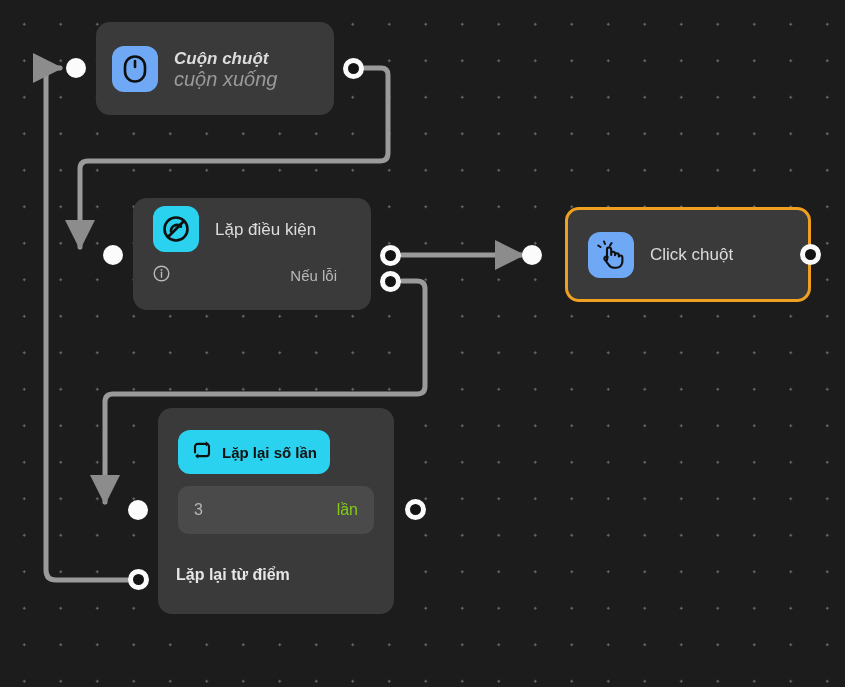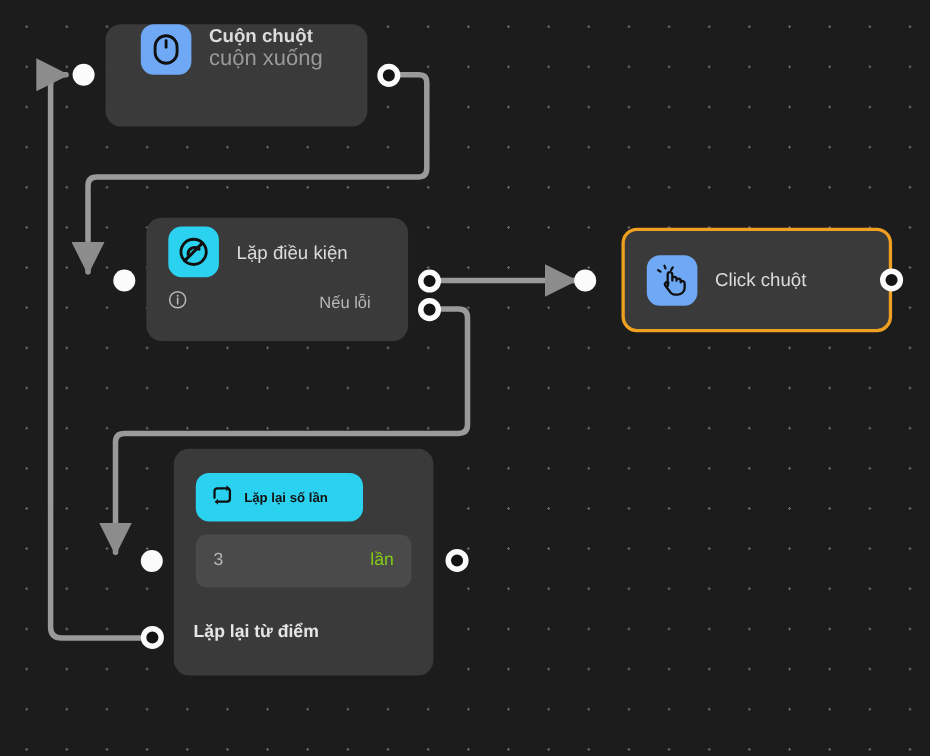--- a/index.html
+++ b/index.html
@@ -22,21 +22,21 @@
     background:#3a3a3a;
     border-radius:14px;
     box-sizing:border-box;
   }
   .node.selected{
     border:3px solid #f0a020;
     background:#3a3a3a;
   }
 
   
-  #node-scroll{left:96px;top:22px;width:238px;height:93px;display:flex;align-items:flex-start;padding-left:32px;}
+  #node-scroll{left:96px;top:22px;width:238px;height:93px;display:flex;align-items:center;padding-left:16px;font-style:italic;}
   
   #node-loopcond{left:133px;top:198px;width:238px;height:112px;padding-left:20px;}
   
   #node-click{left:549px;top:207px;width:246px;height:95px;display:flex;align-items:center;padding-left:20px;margin-left:16px;}
   
   #node-repeat{left:158px;top:408px;width:236px;height:206px;}
 
   .sq-icon{
     width:46px;height:46px;border-radius:12px;
     display:flex;align-items:center;justify-content:center;
@@ -56,21 +56,21 @@
     height:30px;padding-right:34px;gap:7px;
   }
   .err-text{color:#b9b9b9;font-size:15px;}
 
   
   .chip{
     position:absolute;left:20px;top:22px;width:152px;height:44px;
     background:#2ad2ef;border-radius:12px;
     display:flex;align-items:center;gap:9px;padding-left:13px;box-sizing:border-box;
   }
-  .chip-text{color:#111;font-size:12px;font-weight:bold;white-space:nowrap;}
+  .chip-text{color:#111;font-size:15px;font-weight:bold;white-space:nowrap;}
   .field{
     position:absolute;left:20px;top:78px;width:196px;height:48px;
     background:#4a4a4a;border-radius:10px;
     display:flex;align-items:center;justify-content:space-between;
     padding:0 16px;box-sizing:border-box;
   }
   .field-val{color:#b5b5b5;font-size:16px;}
   .field-unit{color:#84cc16;font-size:16px;}
   .foot-label{
     position:absolute;left:18px;top:158px;

